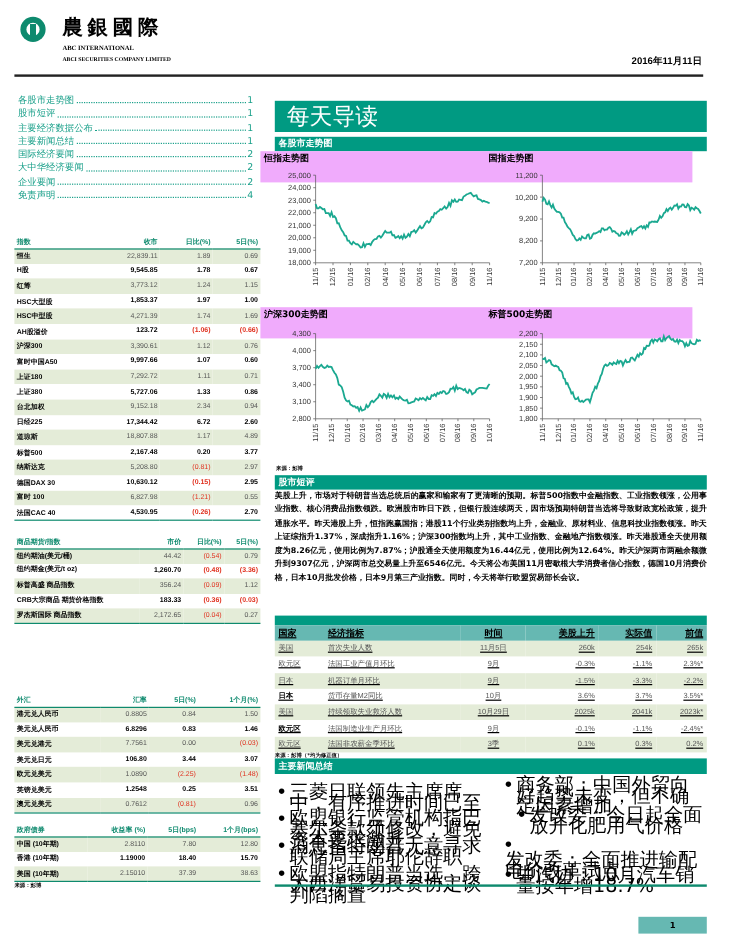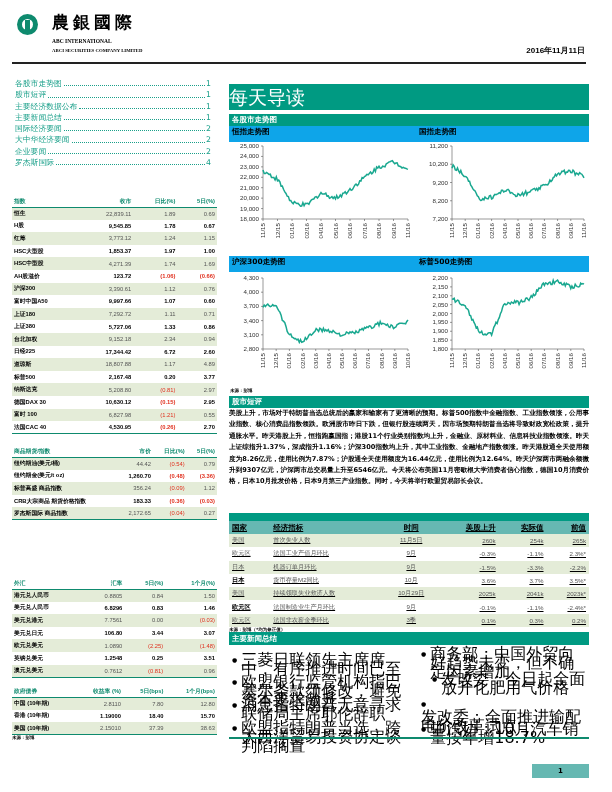--- a/index.html
+++ b/index.html
@@ -30,23 +30,23 @@
   table.mkt td { height: 12.6px; text-align: right; padding: 0 2px; color: #555; }
   table.mkt td:first-child { text-align: left; color: #000; font-weight: bold; }
   table.mkt tr.shade td { background: #e4ecd8; }
   table.mkt tr.bold td { color: #000; font-weight: bold; }
   table.mkt td.neg { color: #e0301e !important; }
   table.mkt tr.last td { border-bottom: 1.5px solid #0e8a6e; }
   table.mkt td.two { line-height: 9px; }
   .src-note { font-size: 4.5px; font-weight: bold; }
 
   
-  .title-bar { left: 229px; top: 84px; width: 360px; height: 26px; background: #009a82; color: #fff; font-size: 19px; padding-left: 0; line-height: 26px; font-family: "DejaVu Serif", serif; }
+  .title-bar { left: 229px; top: 84px; width: 360px; height: 26px; background: #009a82; color: #fff; font-size: 19px; padding-left: 10px; line-height: 26px; font-family: "DejaVu Serif", serif; }
   .sec-bar { background: #009a82; color: #fff; font-size: 7.5px; font-weight: bold; height: 12px; line-height: 12px; padding-left: 3px; width: 360px; left: 229px; }
-  .sub-bar { background: #0ea5e9; color: #000; font-size: 7.5px; font-weight: bold; height: 16px; line-height: 12px; width: 360px; left: 229px; }
+  .sub-bar { background: #f0abfc; color: #000; font-size: 7.5px; font-weight: bold; height: 26px; line-height: 12px; width: 360px; left: 217px; }
   .sub-bar span { position: absolute; top: 0; }
   .chart svg { overflow: visible; }
   .chart text { font-family: "Liberation Sans", sans-serif; font-size: 6.2px; fill: #333; }
   .para { left: 229px; top: 408px; width: 360px; font-size: 6.6px; line-height: 11.4px; font-weight: bold; text-align: justify; }
 
   table.econ { border-collapse: collapse; width: 360px; font-size: 6.2px; font-family: "Liberation Sans", sans-serif; text-decoration: underline; }
   table.econ th { background: #66b8b2; height: 13px; font-weight: bold; font-size: 7.5px; text-align: right; padding: 0 3px; }
   table.econ th.l { text-align: left; }
   table.econ th.c { text-align: center; }
   table.econ td { height: 13.3px; color: #555; text-align: right; padding: 0 3px; }
@@ -101,21 +101,21 @@
       <span class="lbl">大中华经济要闻</span>
       <span class="dots"></span>
       <span class="pg">2</span>
     </div>
     <div class="toc-item">
       <span class="lbl">企业要闻</span>
       <span class="dots"></span>
       <span class="pg">2</span>
     </div>
     <div class="toc-item">
-      <span class="lbl">罗杰斯国际</span>
+      <span class="lbl">免责声明</span>
       <span class="dots"></span>
       <span class="pg">4</span>
     </div>
   </div>
 
 <div class="abs" style="left:12px; top:196px;">
   <table class="mkt" id="t-indices">
       <tbody>
         <tr>
           <th>指数</th>

